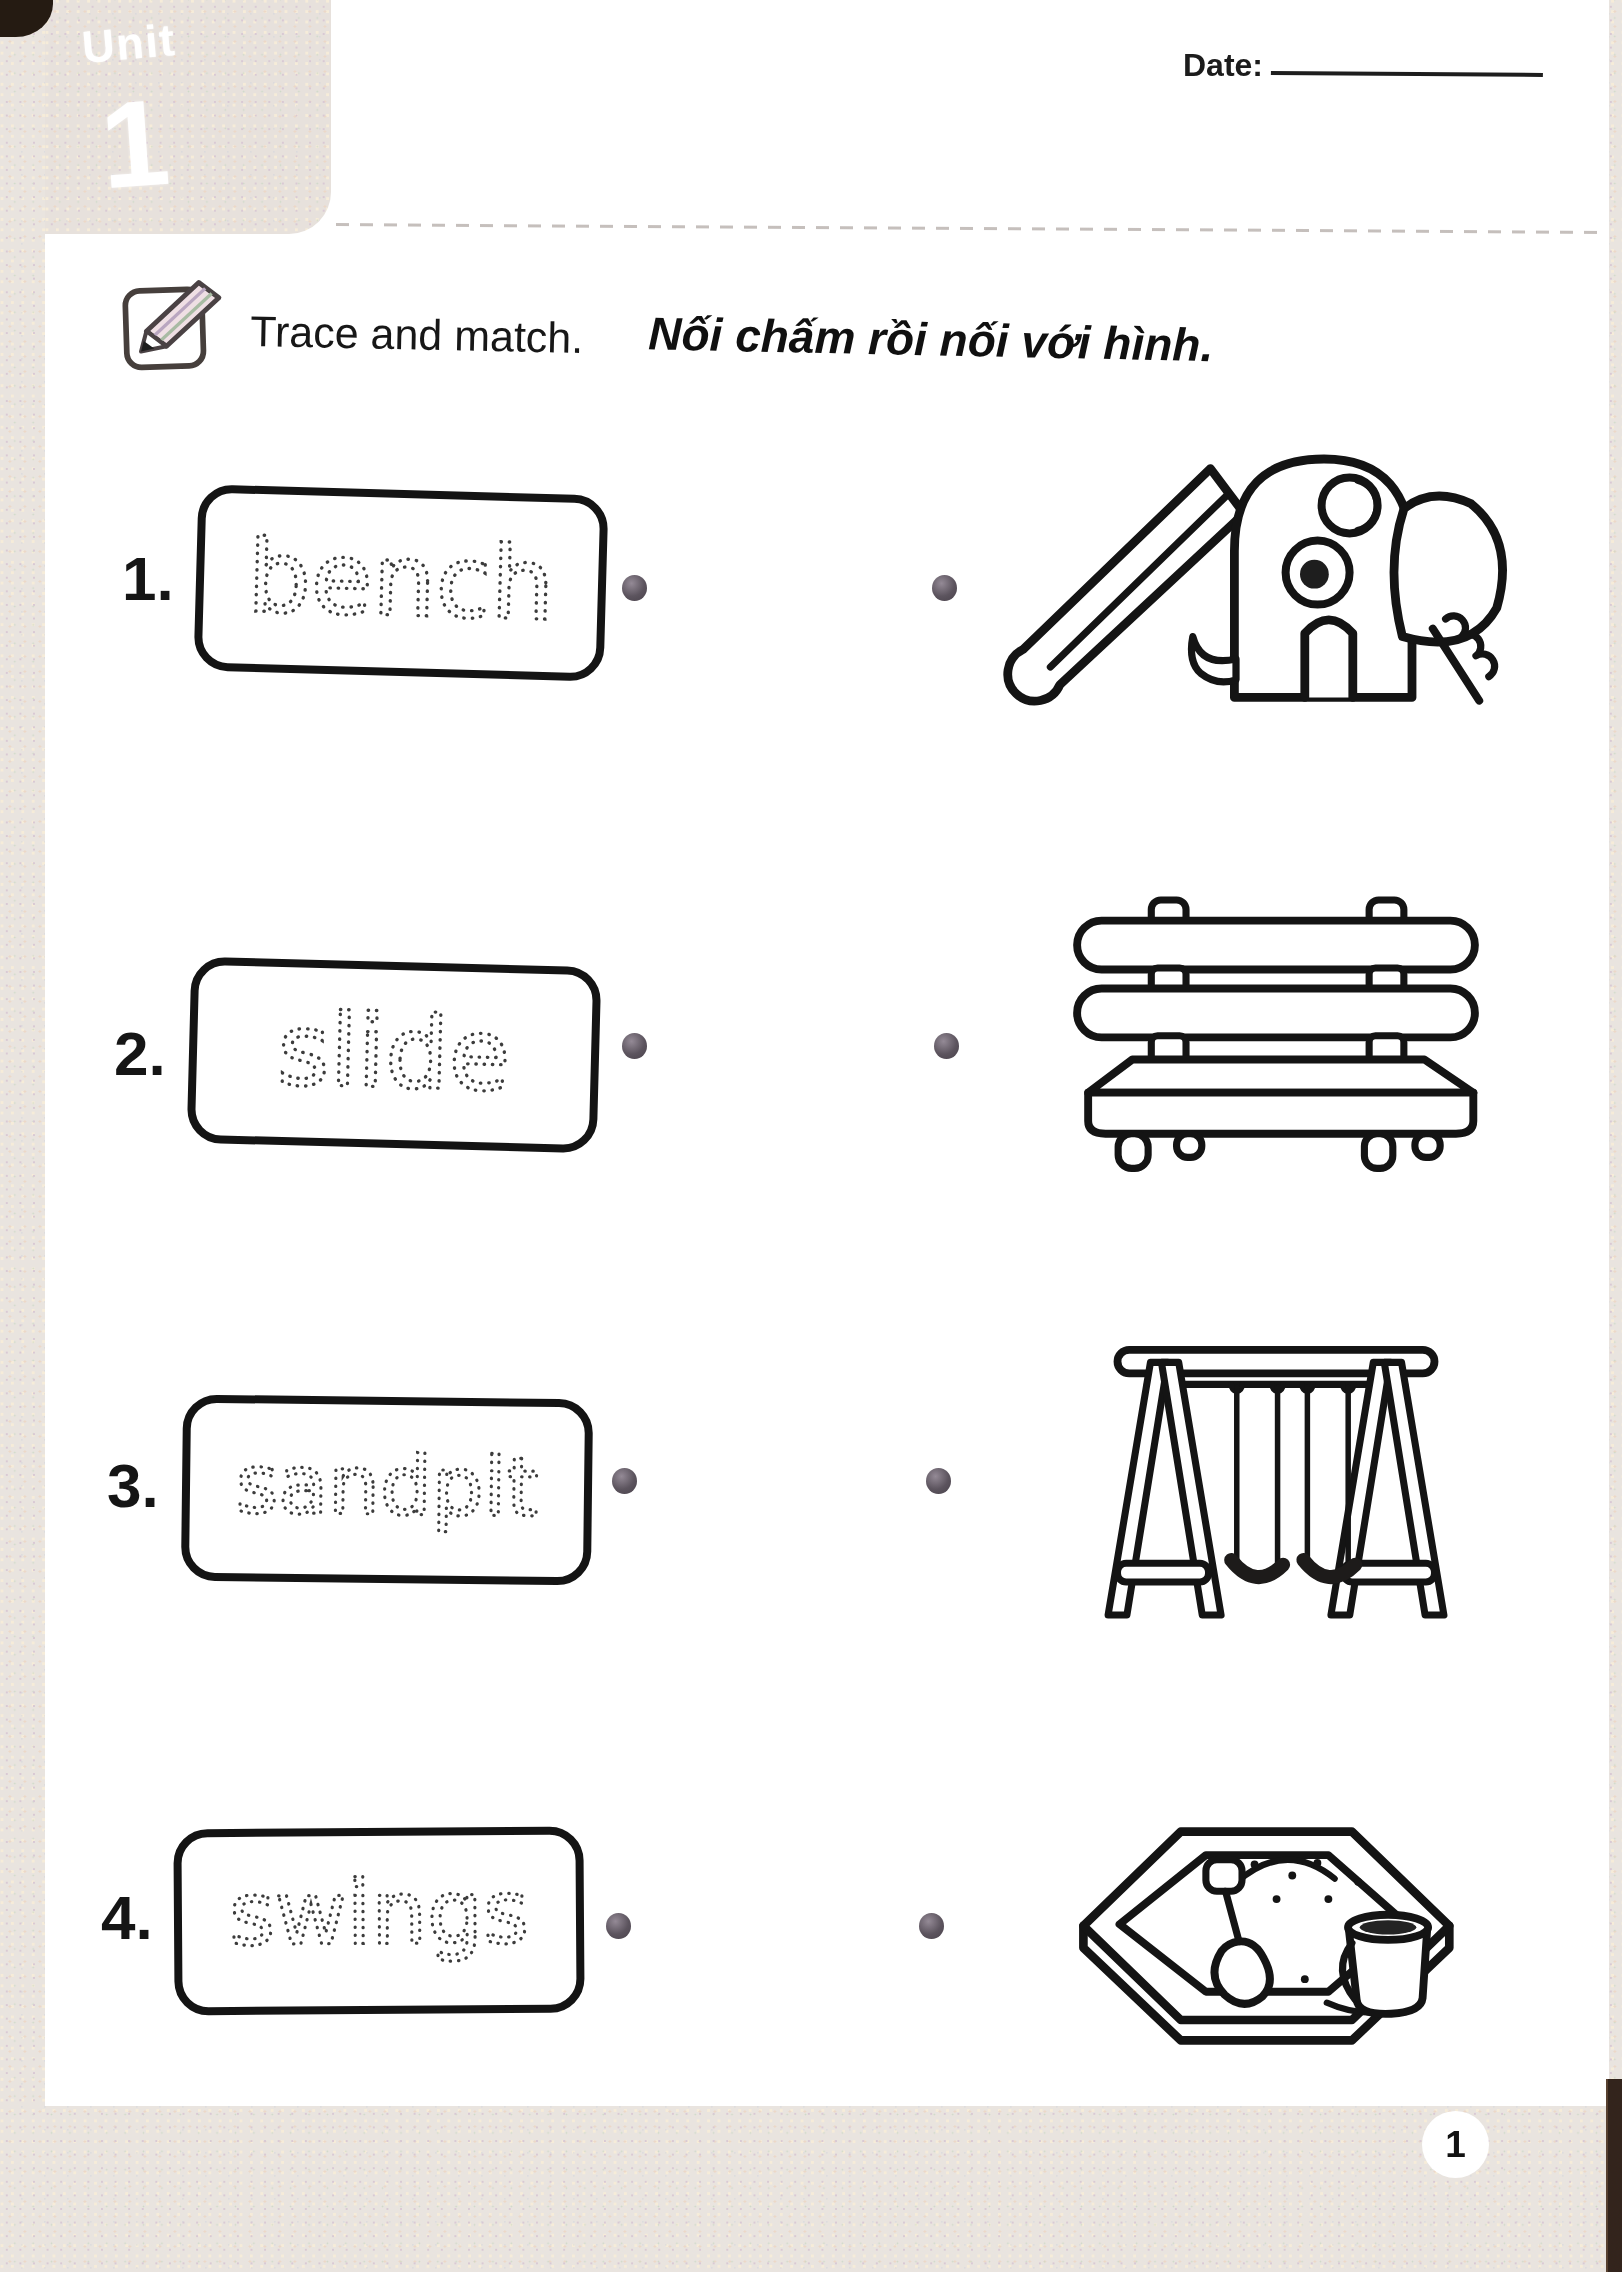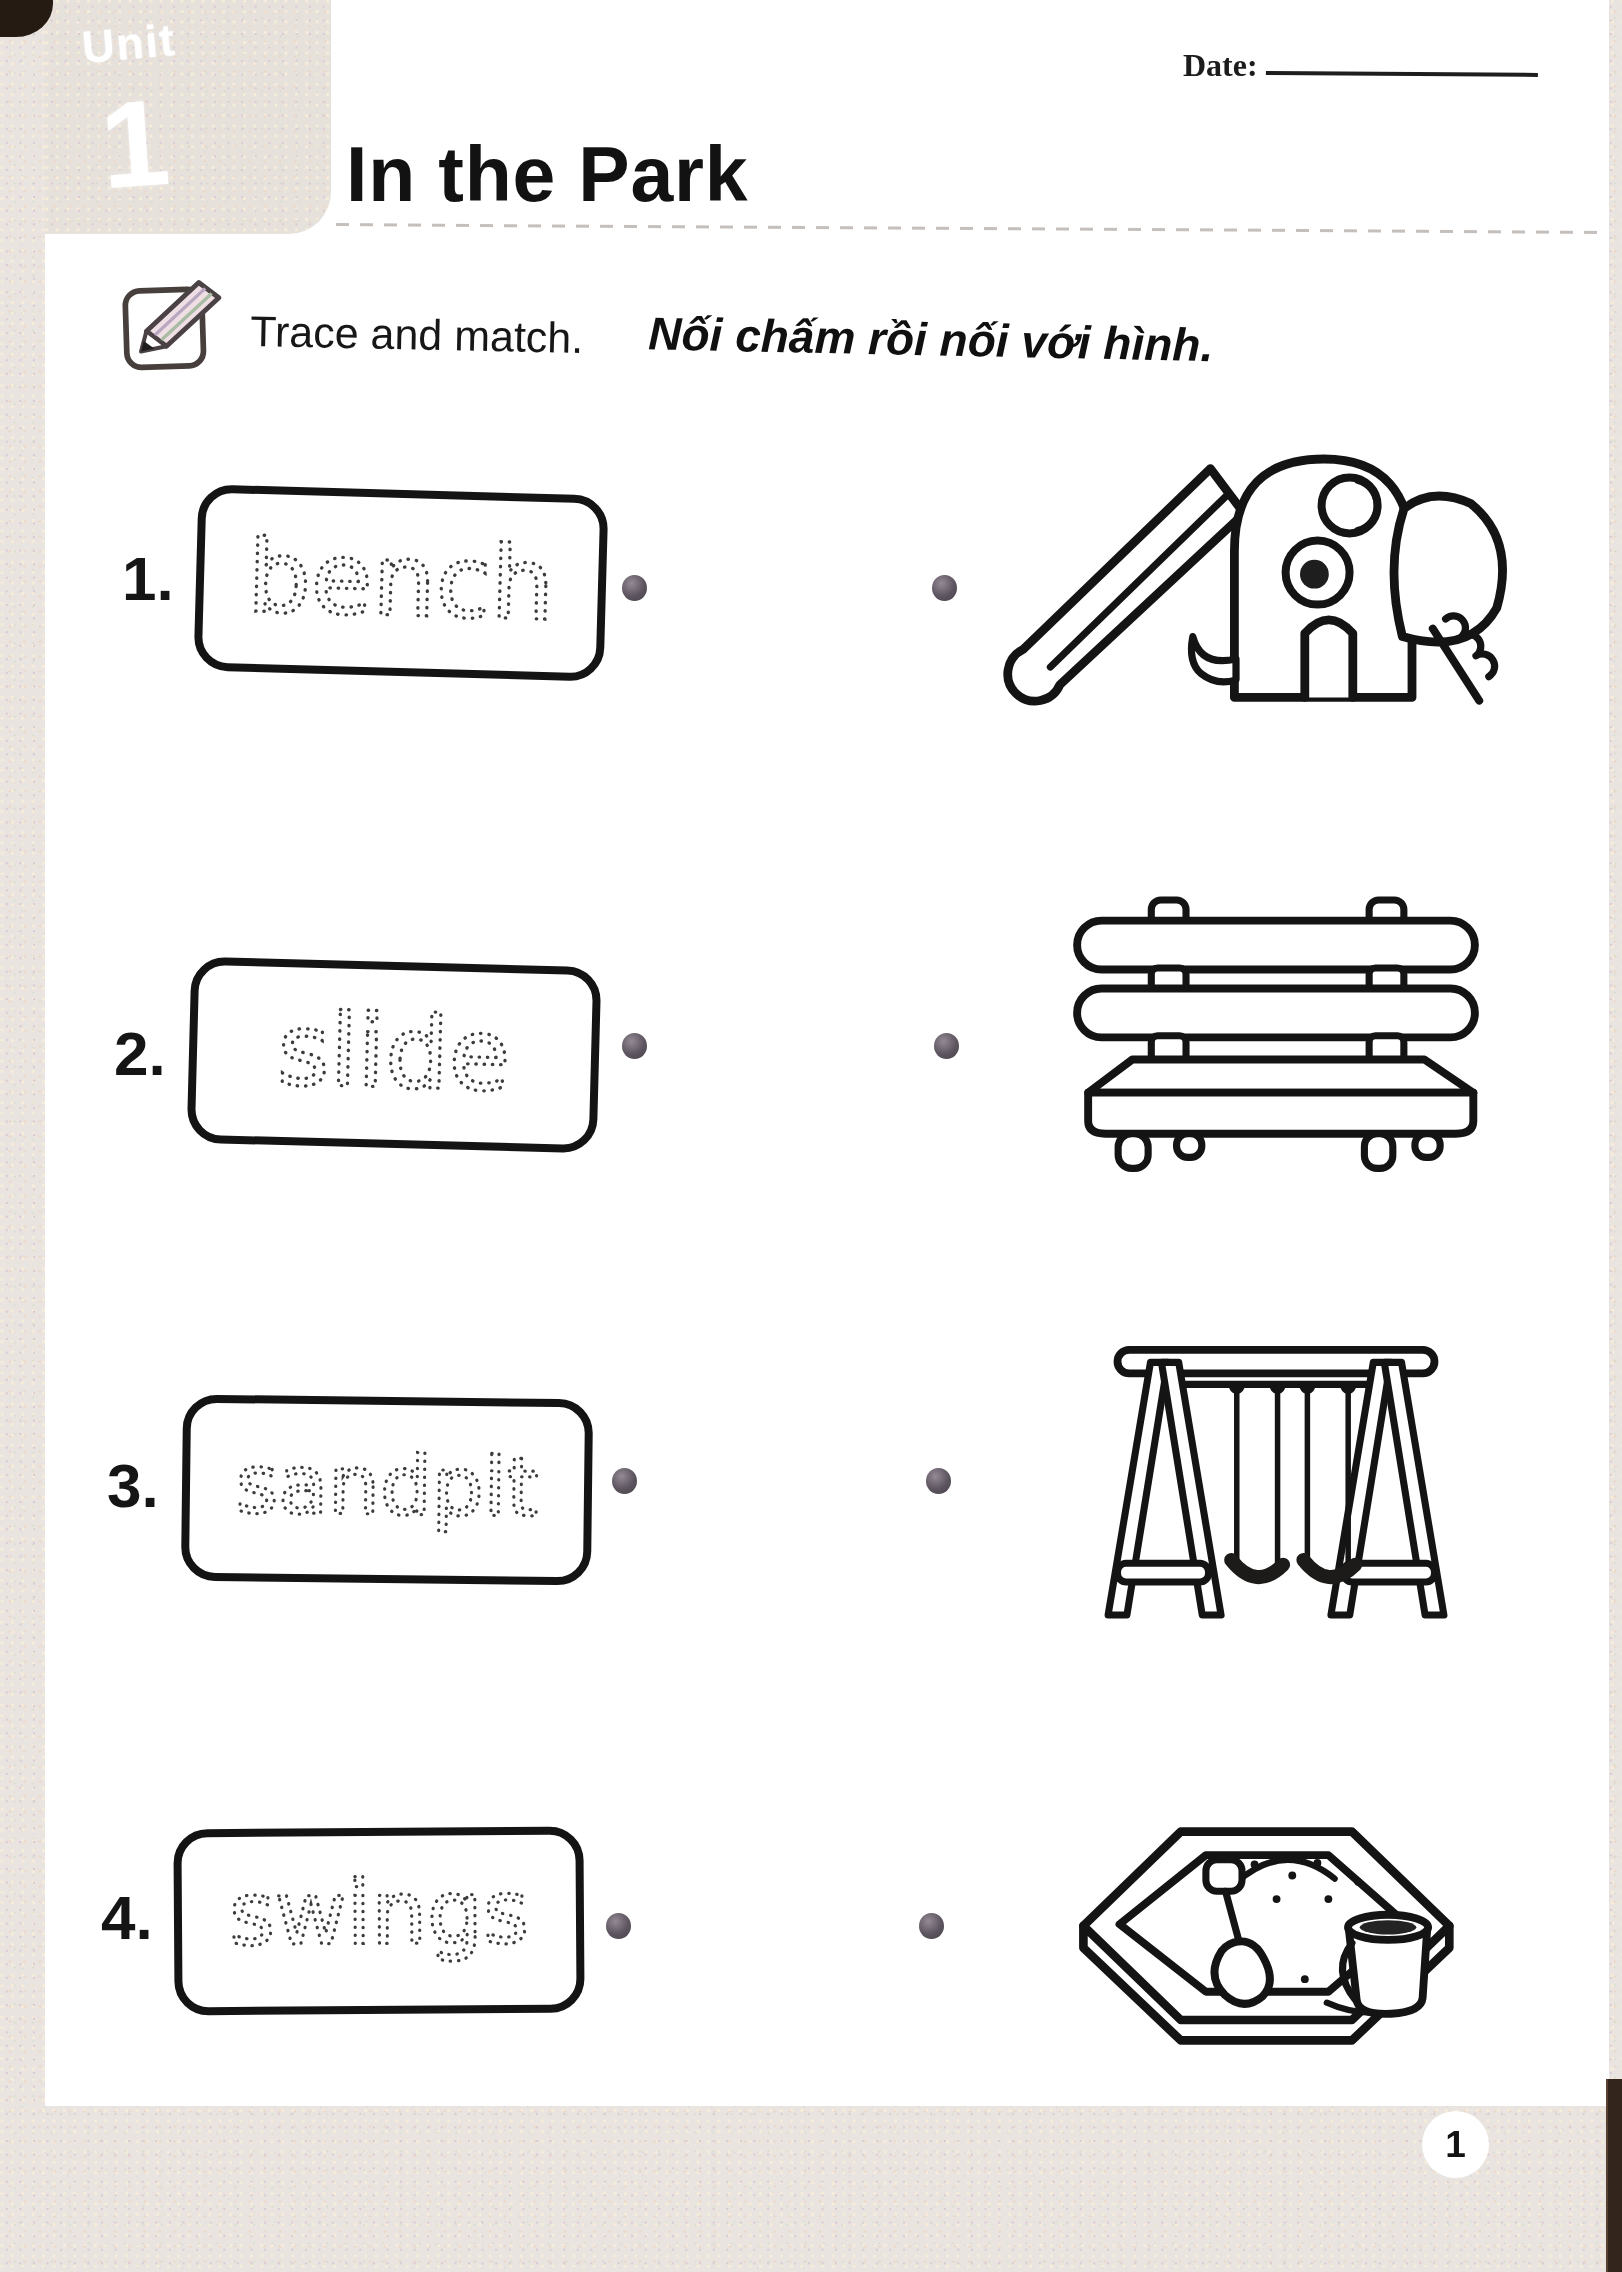--- a/index.html
+++ b/index.html
@@ -53,21 +53,21 @@
   }
   .seam-line{
     position:absolute; left:336px; top:227px; width:1269px; height:3.2px;
     background:repeating-linear-gradient(90deg, rgba(140,128,122,.5) 0 12.8px, rgba(140,128,122,0) 12.8px 24px);
     transform:rotate(.35deg);
   }
   .page-title{
     position:absolute; left:346px; top:130px; font-size:77px; font-weight:bold;
     color:#121212; letter-spacing:0.8px;
   }
-  .date-row{ position:absolute; left:1183px; top:45px; font-size:32px; font-weight:bold; color:#1c1c1c;font-family:Liberation Serif, serif; }
+  .date-row{ position:absolute; left:1183px; top:45px; font-size:32px; font-weight:bold; color:#1c1c1c; }
   .date-line{ display:inline-block; width:272px; border-bottom:4px solid #1e1e1e; height:27px; margin-left:8px; transform:rotate(.4deg);}
   .instruction{ position:absolute; left:120px; top:280px; width:1312px; height:144px; transform:rotate(1.2deg); }
   .instr-icon{ position:absolute; left:0; top:0; }
   .instr-en{ position:absolute; left:130px; top:38px; font-size:43px; color:#171717; }
   .instr-vi{ position:absolute; left:528px; top:29px; font-size:46px; font-weight:bold; font-style:italic; color:#101010; }
   .row-number{ position:absolute; font-size:62px; font-weight:bold; color:#151515; }
   .trace-box{
     position:absolute; width:394px; height:170px; border:8px solid #141414;
     border-radius:34px; background:#fff; display:flex; align-items:center; justify-content:center;
   }
@@ -90,21 +90,20 @@
   <div class="page-white"></div>
   <div class="seam-line"></div>
 
   <div class="unit-tab">
     <div class="unit-word">Unit</div>
     <div class="unit-num">1</div>
   </div>
   <div class="corner-dark"></div>
   <div class="edge-strip-right"></div>
 
-  <div class="page-title">In the Park</div>
   <div class="date-row">
     <span>Date:</span><span class="date-line"></span>
   </div>
 
   <div class="instruction">
     <svg class="instr-icon" width="106" height="106" viewBox="0 0 130 130">
       <rect x="7" y="28" width="94" height="94" rx="18" fill="none" stroke="#463f3c" stroke-width="7" transform="rotate(-3 54 75)"></rect>
       <polygon points="32,79 95,18 120,36 57,97" fill="#efdfe4" stroke="#4a4244" stroke-width="6" stroke-linejoin="round"></polygon>
       <line x1="42" y1="84" x2="103" y2="25" stroke="#b9a6c0" stroke-width="4"></line>
       <line x1="50" y1="90" x2="111" y2="31" stroke="#a8bba3" stroke-width="4"></line>

